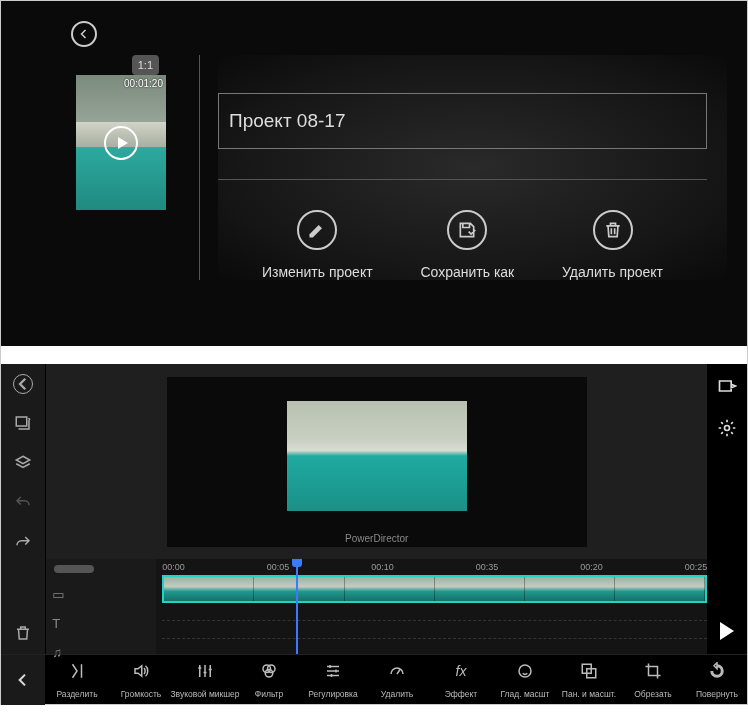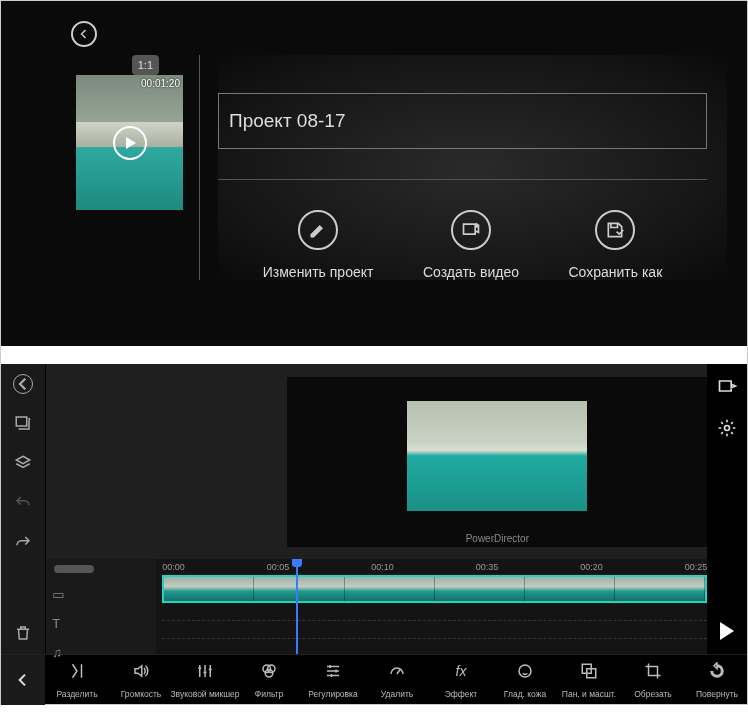--- a/index.html
+++ b/index.html
@@ -5,21 +5,21 @@
   * { box-sizing: border-box; margin: 0; padding: 0; }
   body { background: #fff; font-family: Arial, sans-serif; width: 748px; }
   .wrap { border: 1px solid #ccc; width: 748px; }
   
   .top-panel { background: #0a0a0a; height: 345px; position: relative; padding: 10px 20px 0 20px; }
   .back-circle { width: 26px; height: 26px; border: 2px solid #ccc; border-radius: 50%; display: flex; align-items: center; justify-content: center; margin: 10px 0 0 50px; }
   .back-circle svg { width: 12px; height: 12px; }
   .top-content { display: flex; margin-top: 8px; }
   .thumb-col { width: 160px; padding: 20px 0 0 55px; position: relative; }
   .ratio-badge { position: absolute; top: 0; right: 22px; background: #555; color: #ddd; font-size: 11px; padding: 4px 6px; border-radius: 4px; }
-  .thumb { width: 107px; height: 135px; background: linear-gradient(180deg,#7a8a7c 0%,#9aa89a 40%,#2da89e 55%,#1f8a80 100%); position: relative; overflow: hidden; text-align: right; }
+  .thumb { width: 90px; height: 135px; background: linear-gradient(180deg,#7a8a7c 0%,#9aa89a 40%,#2da89e 55%,#1f8a80 100%); position: relative; overflow: hidden; text-align: right; }
   .thumb::before { content:""; position:absolute; top:35%; left:0; right:0; height:18%; background: linear-gradient(180deg,#cfd4c8,#aab0a0); }
   .thumb-time { position: absolute; top: 3px; right: 3px; color: #fff; font-size: 10px; text-shadow: 0 0 2px #000; }
   .play-circ { position: absolute; top: 50%; left: 50%; width: 34px; height: 34px; margin: -17px 0 0 -17px; border: 2px solid #fff; border-radius: 50%; display: flex; align-items: center; justify-content: center; }
   .play-circ::after { content:""; border-left: 10px solid #fff; border-top: 6px solid transparent; border-bottom: 6px solid transparent; margin-left: 3px; }
   .sep { width: 1px; background: #555; margin: 0 18px; }
   .right-col { flex: 1; padding-top: 38px; background: radial-gradient(ellipse at center, #2a2a2a 0%, #151515 70%, #0a0a0a 100%); position: relative; padding-right: 20px; }
   .title-input { width: 100%; border: 1px solid #777; background: transparent; color: #ddd; font-size: 19px; padding: 16px 10px; }
   .hr { height: 1px; background: #555; margin: 30px 0; }
   .actions { display: flex; justify-content: space-around; padding: 0 20px; }
   .action { display: flex; flex-direction: column; align-items: center; gap: 14px; color: #ddd; font-size: 14px; }
@@ -28,21 +28,21 @@
   
   .gap { height: 18px; background: #fff; }
   
   .bottom-panel { background: #000; height: 340px; position: relative; display: flex; flex-direction: column; }
   .editor { flex: 1; display: flex; }
   .left-bar { width: 50px; background: #1a1a1a; display: flex; flex-direction: column; align-items: center; padding-top: 10px; gap: 18px; border-right: 1px solid #000; }
   .left-bar .ico { color: #aaa; width: 22px; height: 22px; display: flex; align-items: center; justify-content: center; }
   .left-bar .ico svg { width: 18px; height: 18px; fill: #aaa; }
   .left-bar .spacer { flex: 1; }
   .main-area { flex: 1; display: flex; flex-direction: column; }
-  .preview-row { flex: 1; display: flex; align-items: center; justify-content: flex-end; background: #1f1f1f; position: relative; }
+  .preview-row { flex: 1; display: flex; align-items: center; justify-content: center; background: #1f1f1f; position: relative; }
   .preview-box { background: #0a0a0a; width: 420px; height: 170px; display: flex; align-items: flex-start; justify-content: center; padding-top: 24px; position: relative; }
   .app-name { position: absolute; bottom: 3px; left: 50%; transform: translateX(-50%); color: #888; font-size: 10px; }
   .preview-img { width: 180px; height: 110px; background: linear-gradient(180deg,#b8c0b0 0%,#c8d0c2 35%,#d8ddd2 45%,#1faaa0 50%,#1a9088 100%); }
   .right-bar { width: 44px; background: #000; display: flex; flex-direction: column; align-items: center; padding-top: 12px; gap: 18px; }
   .right-bar .ico { color: #ddd; }
   .right-bar svg { width: 20px; height: 20px; fill: #ddd; }
   .right-bar .spacer { flex: 1; }
   .play-tri::after { content:""; display:block; border-left: 14px solid #fff; border-top: 9px solid transparent; border-bottom: 9px solid transparent; }
   
   .timeline { height: 95px; background: #141414; display: flex; }
@@ -93,33 +93,32 @@
             <div class="action-icon">
               <svg viewBox="0 0 24 24">
                   <path d="M3 17l11-11 4 4-11 11H3v-4z"></path>
                 </svg>
             </div>
             <span>Изменить проект</span>
           </div>
           <div class="action">
             <div class="action-icon">
               <svg viewBox="0 0 24 24">
-                  <path d="M3 5h14v12H3z M17 9l4-2v8l-4-2z" fill="none" stroke="#ccc" stroke-width="2"></path>
-                  <path d="M18 3l4 3-4 3" fill="#ccc"></path>
+                  <path d="M4 4h12l4 4v12H4z M7 4v5h8V4 M14 14l3 3 5-5" fill="none" stroke="#ccc" stroke-width="2"></path>
                 </svg>
             </div>
-            <span>Создать видео</span>
+            <span>Сохранить как</span>
           </div>
           <div class="action">
             <div class="action-icon">
               <svg viewBox="0 0 24 24">
-                  <path d="M4 4h12l4 4v12H4z M7 4v5h8V4 M14 14l3 3 5-5" fill="none" stroke="#ccc" stroke-width="2"></path>
+                  <path d="M6 7h12l-1 13H7z M4 7h16 M9 4h6v3H9z M10 10v7 M14 10v7" fill="none" stroke="#ccc" stroke-width="2"></path>
                 </svg>
             </div>
-            <span>Сохранить как</span>
+            <span>Удалить проект</span>
           </div>
         </div>
       </div>
     </div>
   </div>
 
   <div class="gap"></div>
 
   <div class="bottom-panel">
     <div class="editor">
@@ -273,21 +272,21 @@
             </div>
           <span>Эффект</span>
         </div>
         <div class="tb-item">
           <div class="tico">
               <svg viewBox="0 0 24 24">
                 <circle cx="12" cy="12" r="8" fill="none" stroke="#bbb" stroke-width="2"></circle>
                 <path d="M9 10h0M15 10h0M9 15c2 2 4 2 6 0" fill="none" stroke="#bbb" stroke-width="2"></path>
               </svg>
             </div>
-          <span>Глад. кожа</span>
+          <span>Глад. масшт</span>
         </div>
         <div class="tb-item">
           <div class="tico">
               <svg viewBox="0 0 24 24">
                 <rect x="3" y="3" width="12" height="12" fill="none" stroke="#bbb" stroke-width="2"></rect>
                 <rect x="9" y="9" width="12" height="12" fill="none" stroke="#bbb" stroke-width="2"></rect>
               </svg>
             </div>
           <span>Пан. и масшт.</span>
         </div>

